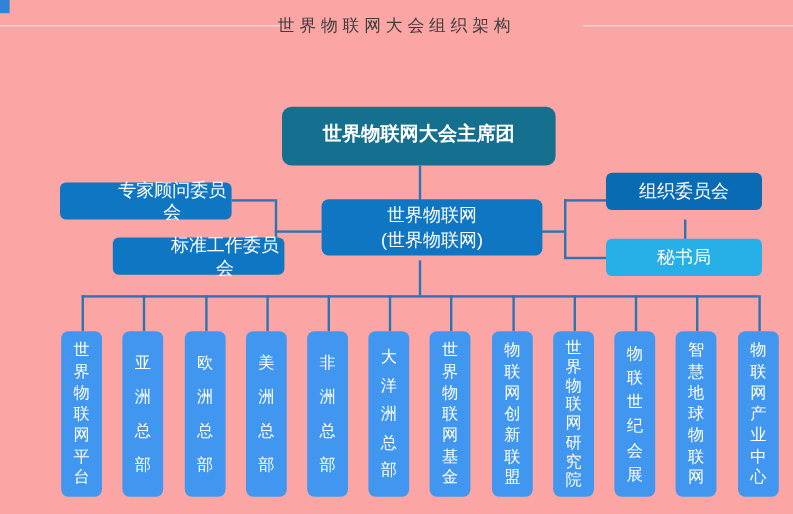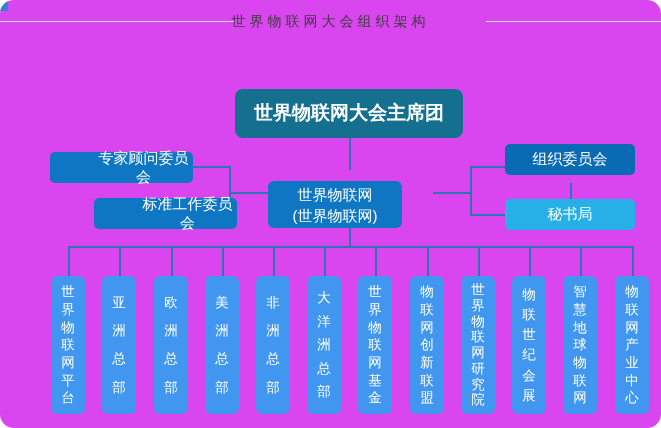--- a/index.html
+++ b/index.html
@@ -2,38 +2,38 @@
 <html style="--root-box: #15708f; --primary-box: #0e76c2; --dark-box: #0a6bb5; --light-box: #27b0e8; --branch-box: #4197ef; --connector: #2e74b5; --title-text: #3d3d3d; --title-rule: #e0e0e0; --corner-mark: #2f82d6;"><head>
 <meta charset="utf-8">
 <style>
   :root{
     --root-box:#15708f; --primary-box:#0e76c2; --dark-box:#0a6bb5;
     --light-box:#27b0e8; --branch-box:#4197ef; --connector:#2e74b5;
     --title-text:#3d3d3d; --title-rule:#e0e0e0; --corner-mark:#2f82d6;
   }
   *{margin:0;padding:0;box-sizing:border-box;}
   body{background:#fff;font-family:"Liberation Sans","DejaVu Sans",sans-serif;}
-  .stage{position:relative;width:661px;height:428px;background:#d946ef;overflow:hidden;border-radius:14px;}
+  .stage{position:relative;width:661px;height:428px;background:#fca5a5;overflow:hidden;}
 
   .corner-mark{position:absolute;left:0;top:0;width:8px;height:11px;background:var(--corner-mark);}
 
   .page-title{position:absolute;top:13px;left:0;width:100%;text-align:center;
     font-size:14px;letter-spacing:4px;color:var(--title-text);line-height:16px;}
   .rule{position:absolute;top:21px;height:1px;background:var(--title-rule);}
   .rule.left{left:0;width:235px;}
   .rule.right{left:486px;width:175px;}
 
   .hline{position:absolute;height:1.5px;background:var(--connector);z-index:0;}
   .vline{position:absolute;width:1.5px;background:var(--connector);z-index:0;}
 
   .box{position:absolute;z-index:1;display:flex;flex-direction:column;align-items:center;
     justify-content:center;color:#fff;text-align:center;}
   .box-root{left:235px;top:89px;width:228px;height:49px;background:var(--root-box);
-    border-radius:8px;font-size:19px;font-weight:bold;line-height:1.28;}
-  .box-hq{left:268px;top:181px;width:134px;height:47px;background:var(--primary-box);
+    border-radius:8px;font-size:16px;font-weight:bold;line-height:1.28;}
+  .box-hq{left:268px;top:166px;width:184px;height:47px;background:var(--primary-box);
     border-radius:6px;font-size:15px;line-height:1.4;}
   .box-left{left:50px;width:143px;height:31px;background:var(--primary-box);
     border-radius:5px;font-size:15px;padding-left:44px;}
   .box-left.b1{top:152px;}
   .box-left.b2{top:198px;margin-left:44px;}
   .box-right{left:505px;width:130px;height:31px;border-radius:5px;font-size:15px;}
   .box-right.b1{top:144px;background:var(--dark-box);}
   .box-right.b2{top:199px;background:var(--light-box);}
 
   .branch{position:absolute;top:276px;width:34px;height:138px;background:var(--branch-box);

